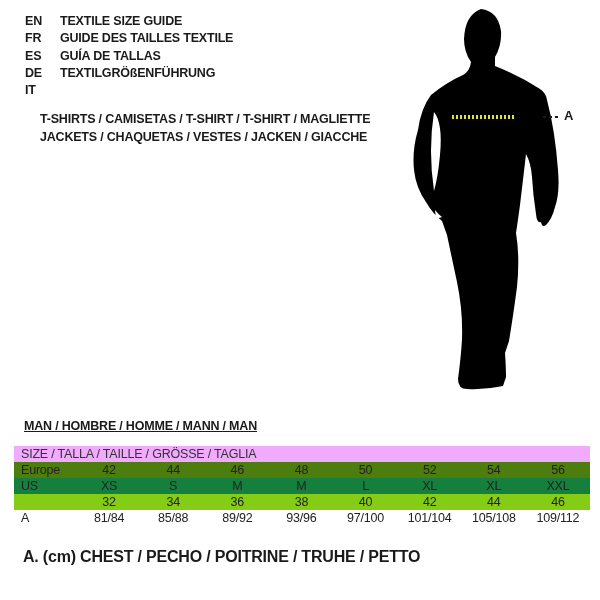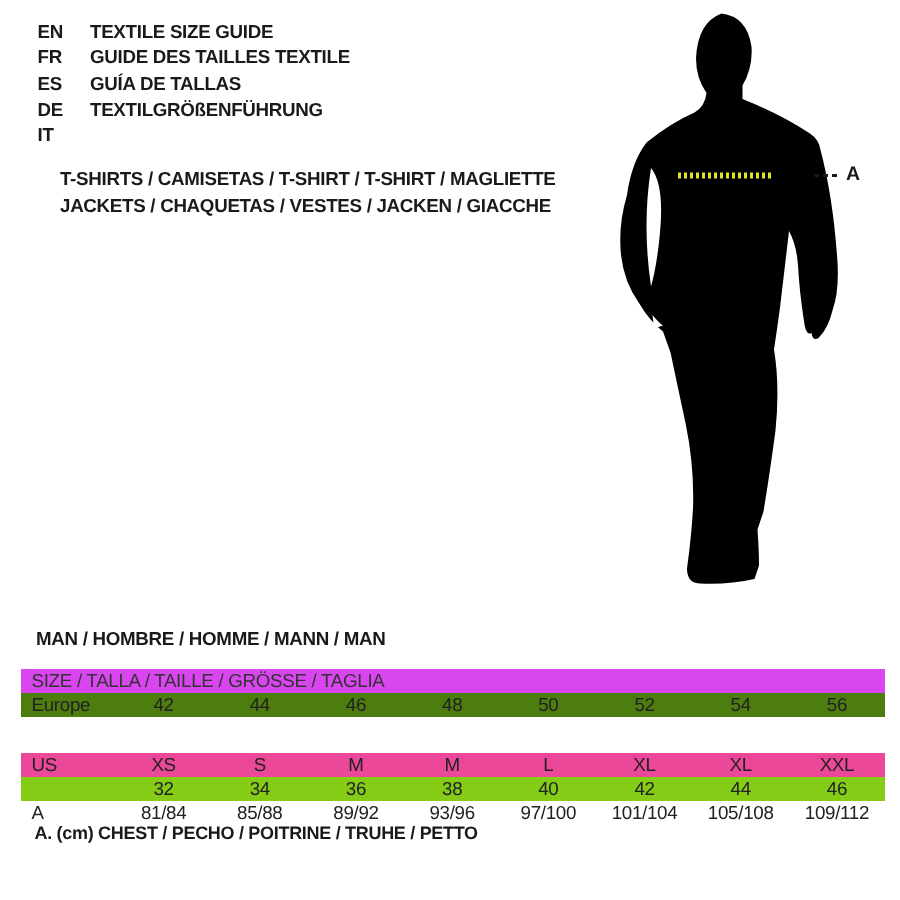--- a/index.html
+++ b/index.html
@@ -16,35 +16,35 @@
 
   
   .figure-svg{position:absolute;left:405px;top:5px;}
   .chest-line{position:absolute;left:452px;top:115px;width:62px;height:4px;
     background:repeating-linear-gradient(90deg,#e0e42a 0 2px,rgba(0,0,0,0) 2px 4px);}
   .measure-dashes{position:absolute;left:543px;top:116px;width:17px;height:2px;
     background:repeating-linear-gradient(90deg,#1a1a1a 0 3px,rgba(0,0,0,0) 3px 6px);}
   .measure-label{position:absolute;left:564px;top:108px;font-size:13px;font-weight:700;}
 
   
-  .man-heading{position:absolute;left:24px;top:419px;font-size:12.5px;font-weight:700;letter-spacing:-0.2px;}
+  .man-heading{position:absolute;left:24px;top:419px;font-size:12.5px;font-weight:700;letter-spacing:-0.2px;text-decoration:underline;}
 
   
   .size-table{position:absolute;left:14px;top:446px;width:576px;font-size:12.5px;letter-spacing:-0.2px;color:#222;}
   .t-row{display:flex;height:16px;line-height:16px;}
-  .t-header{background:#d946ef;color:#333;padding-left:7px;height:16px;line-height:16px;}
+  .t-header{background:#f0abfc;color:#333;padding-left:7px;height:16px;line-height:16px;}
   .t-label{width:63px;padding-left:7px;box-sizing:border-box;}
   .t-cell{flex:1;text-align:center;}
   .r-europe{background:#4d7c0f;}
-  .r-us{background:#ec4899;margin-top:24px;}
+  .r-us{background:#15803d;}
   .r-mid{background:#84cc16;}
   .r-a{background:#ffffff;}
 
   
-  .footnote{position:absolute;left:23px;top:548px;font-size:12px;font-weight:700;letter-spacing:-0.2px;}
+  .footnote{position:absolute;left:23px;top:548px;font-size:16px;font-weight:700;letter-spacing:-0.2px;}
 </style>
 </head>
 <body>
 
 <div class="canvas">
 
   <div class="langs">
     <div class="lang-row">
       <span class="lang-code">EN</span>
       <span class="lang-label">TEXTILE SIZE GUIDE</span>

